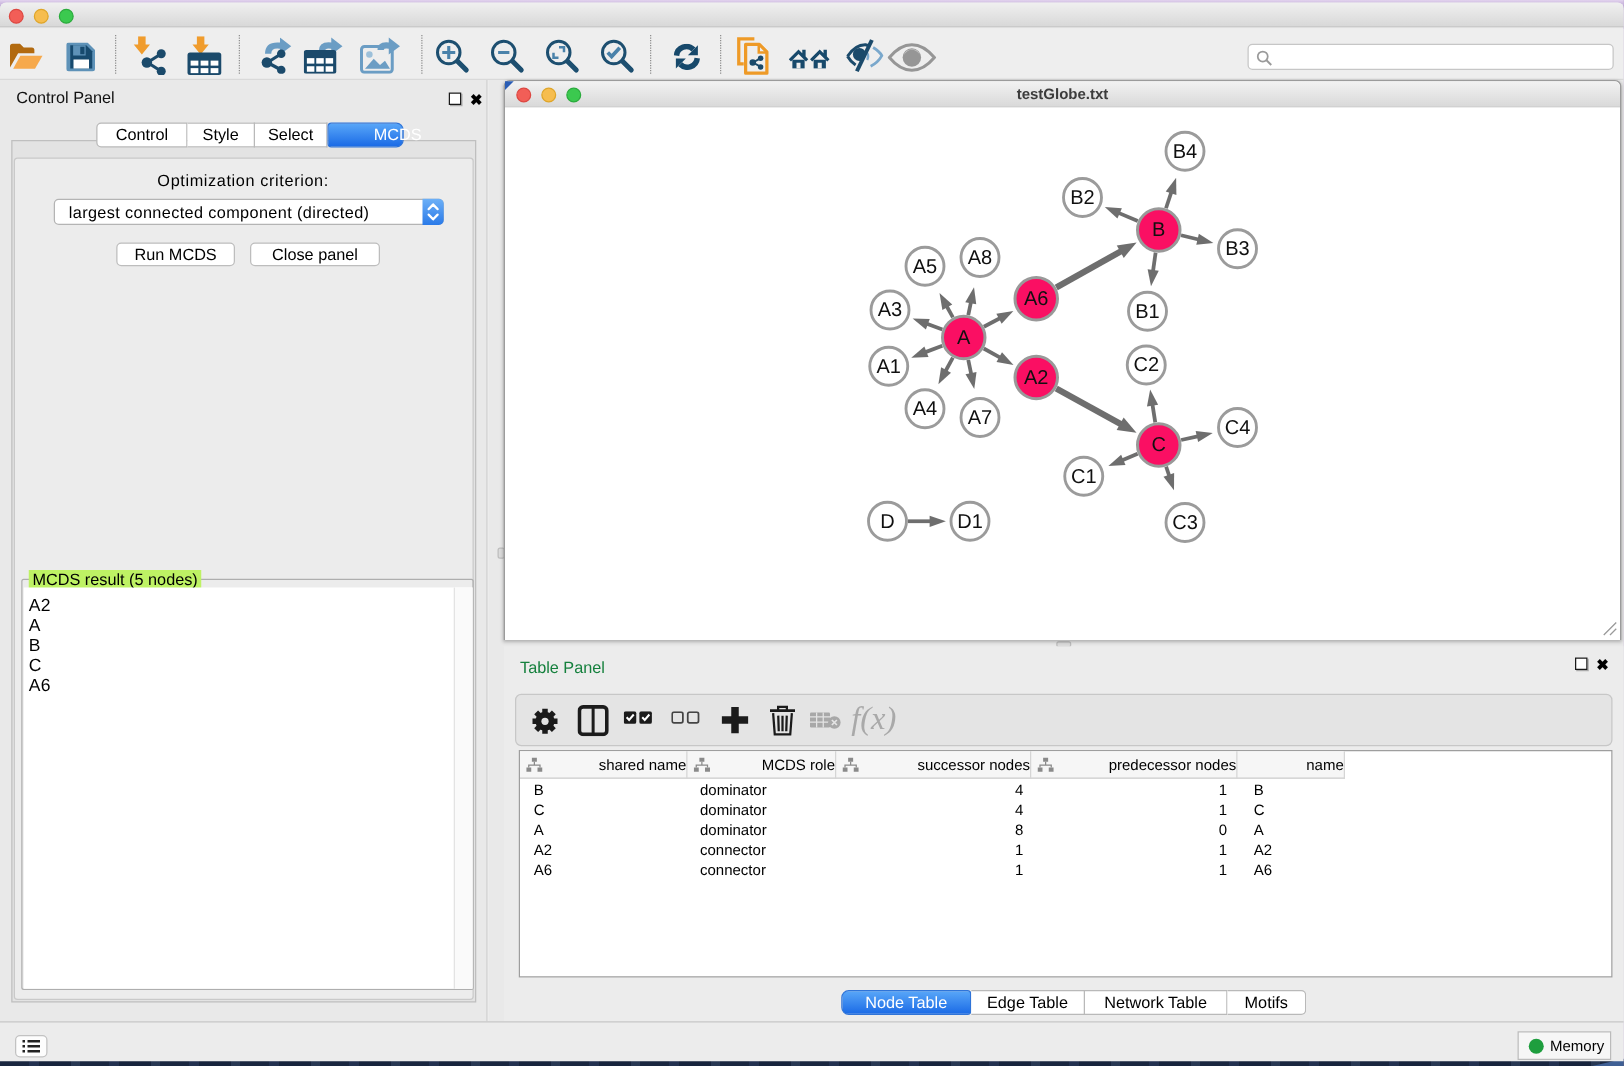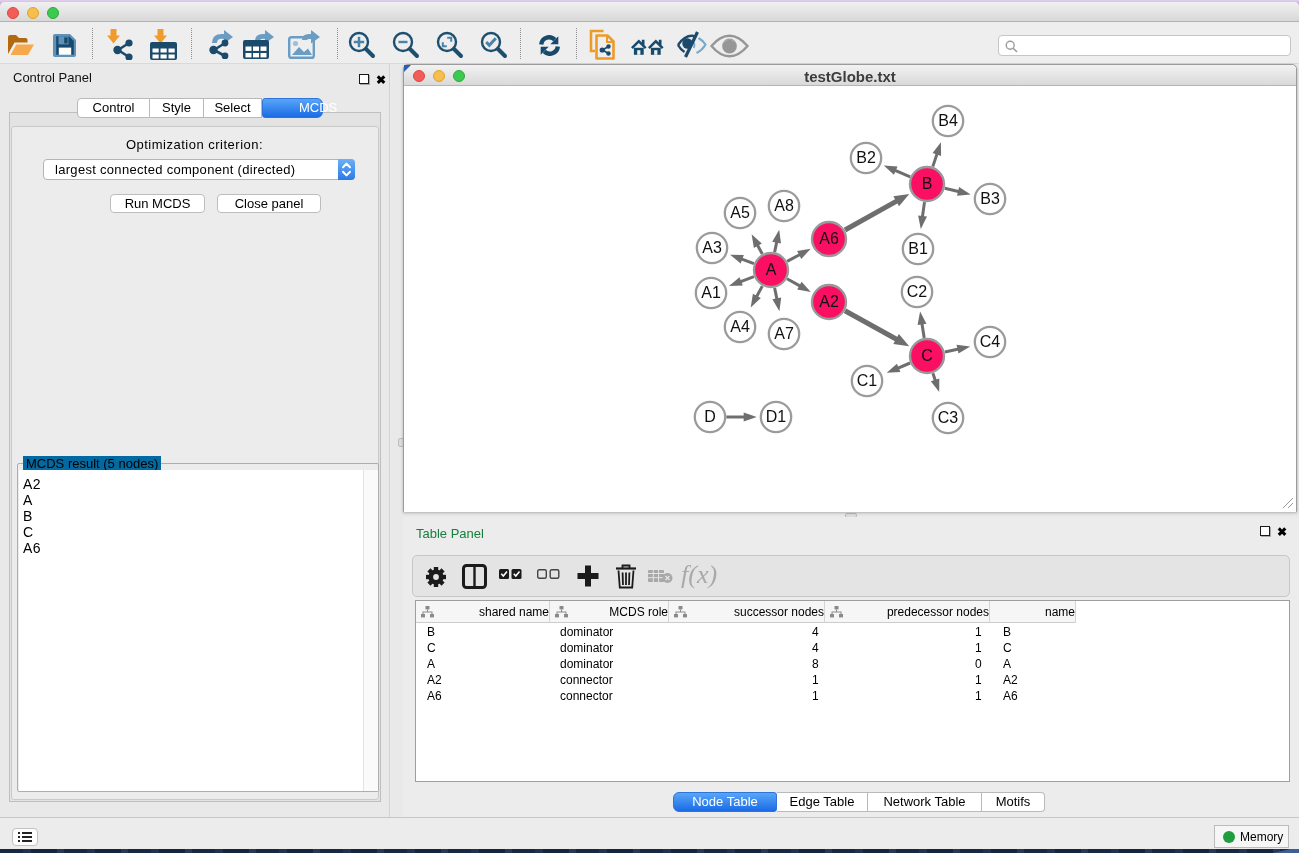--- a/index.html
+++ b/index.html
@@ -23,38 +23,38 @@
 .panelbtns{position:absolute;top:9px;font-size:12px;color:#111;}
 #cptabs{position:absolute;top:34px;left:77px;height:20px;display:flex;}
 .tab{height:20px;background:#fff;border:1px solid #b9b9b9;border-left:none;font-size:13px;color:#000;text-align:center;line-height:18px;}
 .tab.first{border-left:1px solid #b9b9b9;border-radius:4px 0 0 4px;}
 .tab.sel{background:linear-gradient(#58a6f8,#1b6be6);color:#fff;border:1px solid #2f74d8;border-radius:3px 6px 6px 3px;}
 #cpinner{position:absolute;top:48px;left:9px;width:372px;height:690px;background:#e3e3e3;border:1px solid #bfbfbf;}
 #cpinner2{position:absolute;top:62px;left:11px;width:368px;height:674px;background:#ececec;border:1px solid #c9c9c9;border-radius:3px;}
 #optlabel{position:absolute;top:73px;left:0;width:100%;text-align:center;font-size:13px;letter-spacing:0.5px;color:#000;}
 #optsel{position:absolute;top:95px;left:43px;width:312px;height:21px;background:#fff;border:1px solid #b4b4b4;border-radius:4px;font-size:13px;letter-spacing:0.3px;line-height:19px;padding-left:11px;color:#000;}
 #optspin{position:absolute;top:-1px;right:-1px;width:17px;height:21px;border-radius:0 4px 4px 0;background:linear-gradient(#6db0f7,#2a7ae8);}
-.btn{position:absolute;height:19px;background:#fff;border:1px solid #bdbdbd;border-radius:4px;font-size:13px;color:#000;text-align:center;line-height:17px;margin-left:17px;}
+.btn{position:absolute;height:19px;background:#fff;border:1px solid #bdbdbd;border-radius:4px;font-size:13px;color:#000;text-align:center;line-height:17px;}
 #fieldset{position:absolute;top:399px;left:17px;width:362px;height:329px;border:1px solid #aeaeae;border-radius:2px;}
-#fslabel{position:absolute;top:-8px;left:5px;background:#0369a1;padding:0 3px;font-size:13px;color:#000;}
+#fslabel{position:absolute;top:-8px;left:5px;background:#bef264;padding:0 3px;font-size:13px;color:#000;}
 #mcdslist{position:absolute;top:6px;left:1px;width:359px;height:321px;background:#fff;font-size:14px;letter-spacing:0.3px;color:#000;line-height:16px;padding:6px 0 0 4px;}
 #mcdsscroll{position:absolute;top:0;right:0px;width:15px;height:321px;background:#fafafa;border-left:1px solid #e3e3e3;}
 
 #statusbar{position:absolute;top:815px;left:0;width:1299px;height:32px;background:#ececec;border-top:1px solid #c6c6c6;}
 #listbtn{position:absolute;left:12px;top:10px;width:26px;height:18px;background:#fdfdfd;border:1px solid #c2c2c2;border-radius:4px;}
 #membtn{position:absolute;left:1214px;top:7px;width:75px;height:23px;background:#f6f6f6;border:1px solid #bbb;font-size:12px;color:#000;}
 #memdot{position:absolute;left:8px;top:5px;width:12px;height:12px;border-radius:50%;background:#1e9e3e;}
 
 #rightbg{position:absolute;top:62px;left:391px;width:908px;height:753px;background:#e9e9e9;}
 #netwin{position:absolute;top:62px;left:403px;width:894px;height:448px;border:1px solid #9b9b9b;border-radius:5px 5px 0 0;background:#fff;box-shadow:0 1px 3px rgba(0,0,0,0.25);}
 #nettitle{position:absolute;top:0;left:0;width:100%;height:21px;background:linear-gradient(#f2f2f2,#d9d9d9);border-bottom:1px solid #b5b5b5;border-radius:5px 5px 0 0;}
 #nettitle .t1{left:9px;background:#f25e57;border:1px solid #dd4741;}
 #nettitle .t2{left:29px;background:#f6bd4f;border:1px solid #dfa528;}
 #nettitle .t3{left:49px;background:#3bc94f;border:1px solid #2aab3c;}
-#nettitletext{position:absolute;top:3px;left:0;width:100%;text-align:center;font-size:15px;font-weight:bold;color:#3c3c3c;}
+#nettitletext{position:absolute;top:3px;left:0;width:100%;text-align:center;font-size:12px;font-weight:bold;color:#3c3c3c;}
 #netcanvas{position:absolute;top:22px;left:0;width:892px;height:425px;background:#fff;overflow:hidden;}
 
 #tablepanel{position:absolute;top:515px;left:403px;width:896px;height:300px;background:#ececec;}
 #tphdr{position:absolute;top:9px;left:13px;font-size:13px;color:#15803d;}
 #tptoolbar{position:absolute;top:38px;left:9px;width:878px;height:42px;background:#e4e4e4;border:1px solid #c7c7c7;border-radius:5px;}
 #tptable{position:absolute;top:83px;left:12px;width:875px;height:182px;background:#fff;border:1px solid #9e9e9e;}
 #tpheadrow{position:absolute;top:0;left:0;height:22px;width:660px;background:#f6f6f6;border-bottom:1px solid #ccc;display:flex;font-size:12px;color:#000;}
 .hcell{position:relative;height:22px;border-right:1px solid #d5d5d5;text-align:right;line-height:22px;}
 .hico{position:absolute;left:5px;top:5px;}
 .trow{position:absolute;left:0;width:660px;height:16px;font-size:12px;color:#000;}

